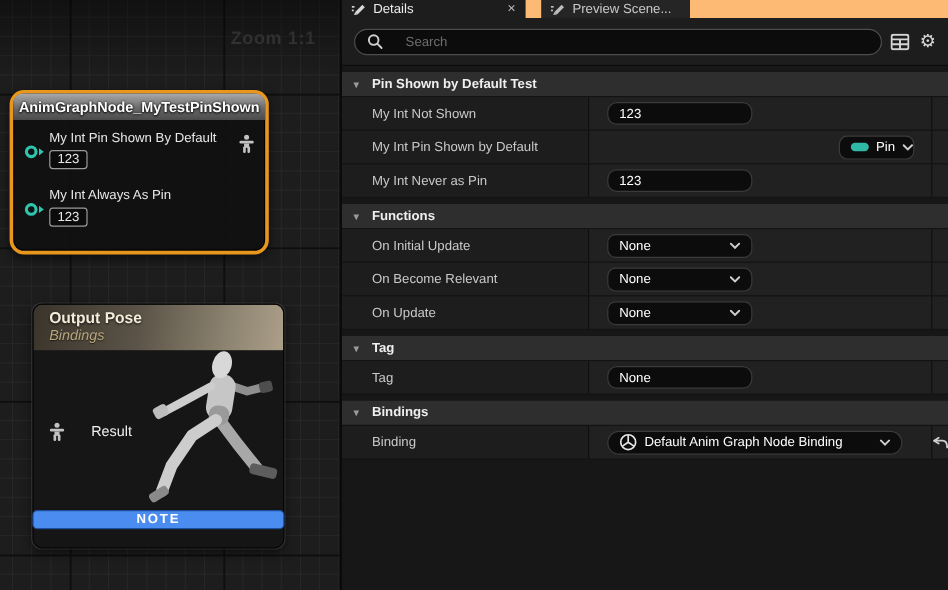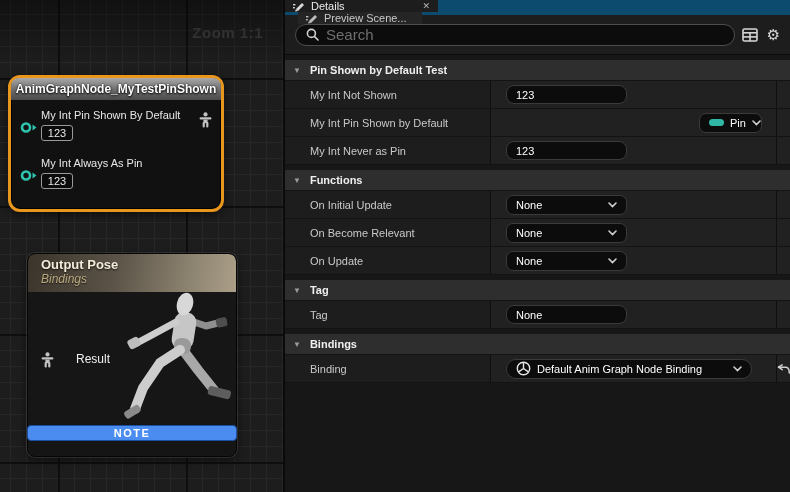--- a/index.html
+++ b/index.html
@@ -58,31 +58,31 @@
   .result-row { position:absolute; left:12px; top:60px; display:flex; align-items:flex-start; gap:21px; }
   .result-row .lbl { font-size:12px; color:#f0f0f0; }
   .note-bar { position:absolute; left:27px; top:425px; width:210px; height:16px;
     background:#4a8cf0; border:1px solid #1c4fa0; border-radius:4px;
     display:flex; align-items:center; justify-content:center;
     color:#fff; font-size:11px; font-weight:bold; letter-spacing:1.5px; z-index:2; }
 
   
   .details-panel { position:absolute; left:285px; top:0; width:505px; height:492px;
     background:#171717; }
-  .tab-bar { height:15px; background:#0c4a6e; display:flex;flex-direction:column; }
+  .tab-bar { height:15px; background:#fdba74; display:flex; }
   .tab { display:flex; align-items:center; gap:6px; font-size:11px; padding:0 8px; }
   .tab.active { width:153px; background:#1d1d1d; color:#ececec; }
   .tab.inactive { width:124px; margin-left:13px; background:#252525; color:#c9c9c9; }
   .tab .close { margin-left:auto; font-size:9px; color:#b5b5b5; line-height:1; }
   .search-row { height:40px; background:#1d1d1d; display:flex; align-items:center;
     padding:0 10px 0 10px; border-bottom:1px solid #0c0c0c; }
   .search-box { width:440px; height:22px; border-radius:12px; background:#0c0c0c;
     border:1px solid #4d4d4d; display:flex; align-items:center; padding:0 10px; gap:7px; }
   .search-box input { flex:1; background:transparent; border:none; outline:none;
-    color:#dcdcdc; font-size:15px; font-family:"Liberation Sans",sans-serif; }
+    color:#dcdcdc; font-size:11px; font-family:"Liberation Sans",sans-serif;margin-left:12px; }
   .search-box input::placeholder { color:#6f6f6f; }
   .search-side-icons { margin-left:auto; display:flex; align-items:center; gap:9px; }
 
   .prop-section { margin-top:5px; }
   .prop-section:first-of-type { margin-top:0; }
   .section-header { height:21px; background:#2e2e2e; border-bottom:1px solid #131313;
     display:flex; align-items:center; gap:9px; padding-left:8px;
     font-size:11px; font-weight:bold; color:#efefef; }
   .caret { font-size:8px; color:#9b9b9b; }
   .prop-row { height:28px; display:flex; border-bottom:1px solid #131313; }

